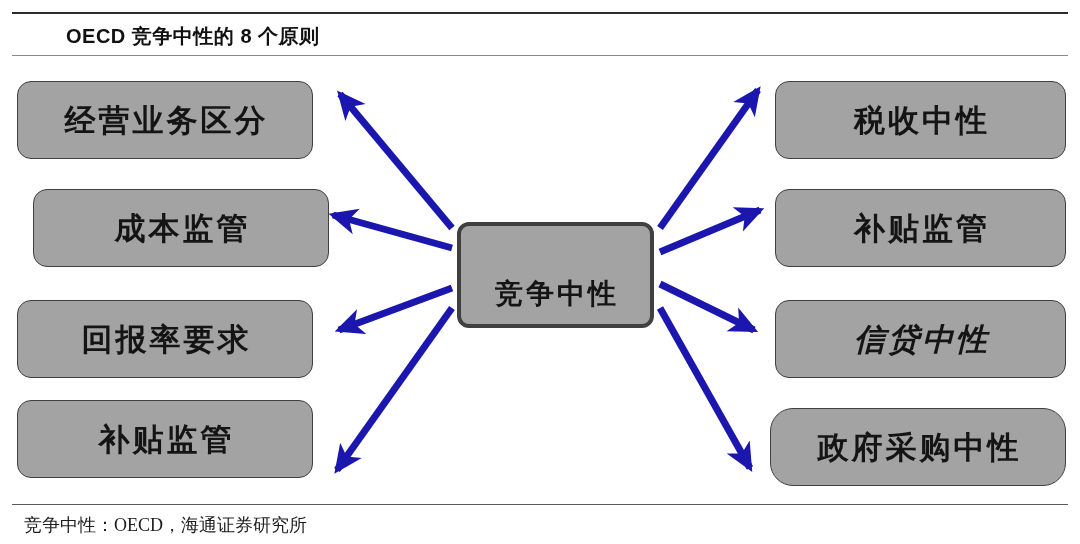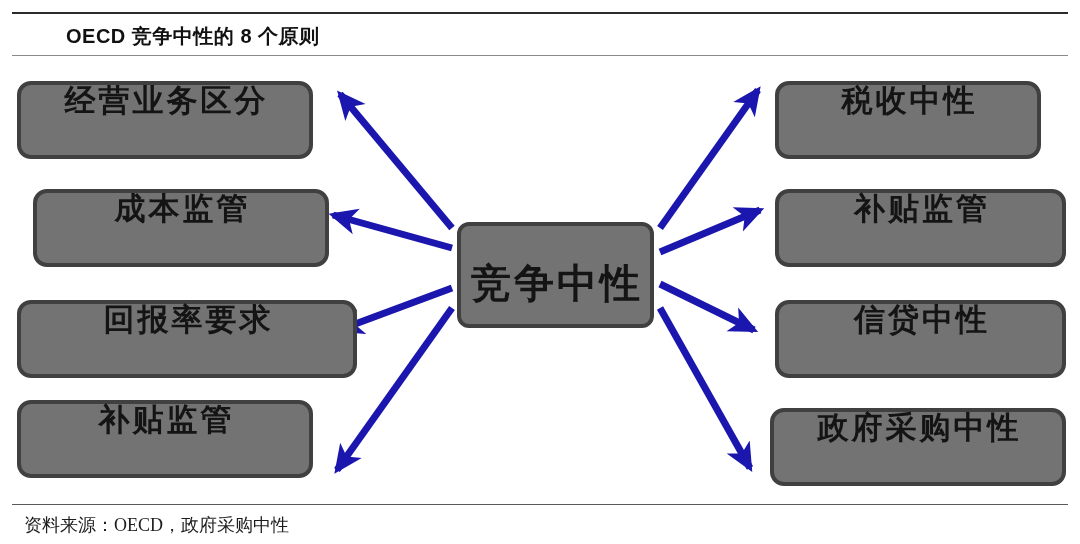--- a/index.html
+++ b/index.html
@@ -84,43 +84,44 @@
     left: 0;
     top: 0;
     width: 1080px;
     height: 448px;
   }
 
   
   .node {
     position: absolute;
     box-sizing: border-box;
-    background: #737373;
-    border: 4px solid #404040;
+    background: #a3a3a3;
+    border: 1px solid #404040;
     border-radius: 14px;
     display: flex;
+    align-items: center;
     justify-content: center;
     z-index: 3;
   }
   .node-label {
     font-family: "Liberation Serif", "DejaVu Serif", serif;
     font-size: 31px;
     font-weight: 600;
     color: #141414;
     letter-spacing: 3px;
     white-space: nowrap;
     line-height: 1;
     padding-left: 3px;
   }
   .node-center {
     border-width: 4px;
     border-radius: 12px;
   }
   .node-center .node-label {
-    font-size: 40px;
+    font-size: 28px;
     margin-top: 38px;
   }
 </style>
 </head>
 <body>
 
 <div id="page">
 
   <div id="header-rule-top"></div>
   <div id="chart-title">OECD 竞争中性的 8 个原则</div>
@@ -145,42 +146,42 @@
         <line x1="660" y1="252" x2="750" y2="412"></line>
       </g>
     </svg>
 
     <div class="node" style="left:17px; top:25px; width:296px; height:78px;">
       <span class="node-label">经营业务区分</span>
     </div>
     <div class="node" style="left:33px; top:133px; width:296px; height:78px;">
       <span class="node-label">成本监管</span>
     </div>
-    <div class="node" style="left:17px; top:244px; width:340px; height:78px;">
+    <div class="node" style="left:17px; top:244px; width:296px; height:78px;">
       <span class="node-label">回报率要求</span>
     </div>
     <div class="node" style="left:17px; top:344px; width:296px; height:78px;">
       <span class="node-label">补贴监管</span>
     </div>
 
     <div class="node node-center" style="left:457px; top:166px; width:197px; height:106px;">
       <span class="node-label">竞争中性</span>
     </div>
 
-    <div class="node" style="left:775px; top:25px; width:266px; height:78px;">
+    <div class="node" style="left:775px; top:25px; width:291px; height:78px;">
       <span class="node-label">税收中性</span>
     </div>
     <div class="node" style="left:775px; top:133px; width:291px; height:78px;">
       <span class="node-label">补贴监管</span>
     </div>
-    <div class="node" style="left:775px; top:244px; width:291px; height:78px;">
+    <div class="node" style="left:775px; top:244px; width:291px; height:78px;font-style:italic;">
       <span class="node-label">信贷中性</span>
     </div>
-    <div class="node" style="left:770px; top:352px; width:296px; height:78px;">
+    <div class="node" style="left:770px; top:352px; width:296px; height:78px;border-radius:23px;">
       <span class="node-label">政府采购中性</span>
     </div>
 
   </div>
 
   <div id="footer-rule"></div>
-  <div id="source-note">资料来源：OECD，政府采购中性</div>
+  <div id="source-note">竞争中性：OECD，海通证券研究所</div>
 
 </div>
 
 </body></html>

